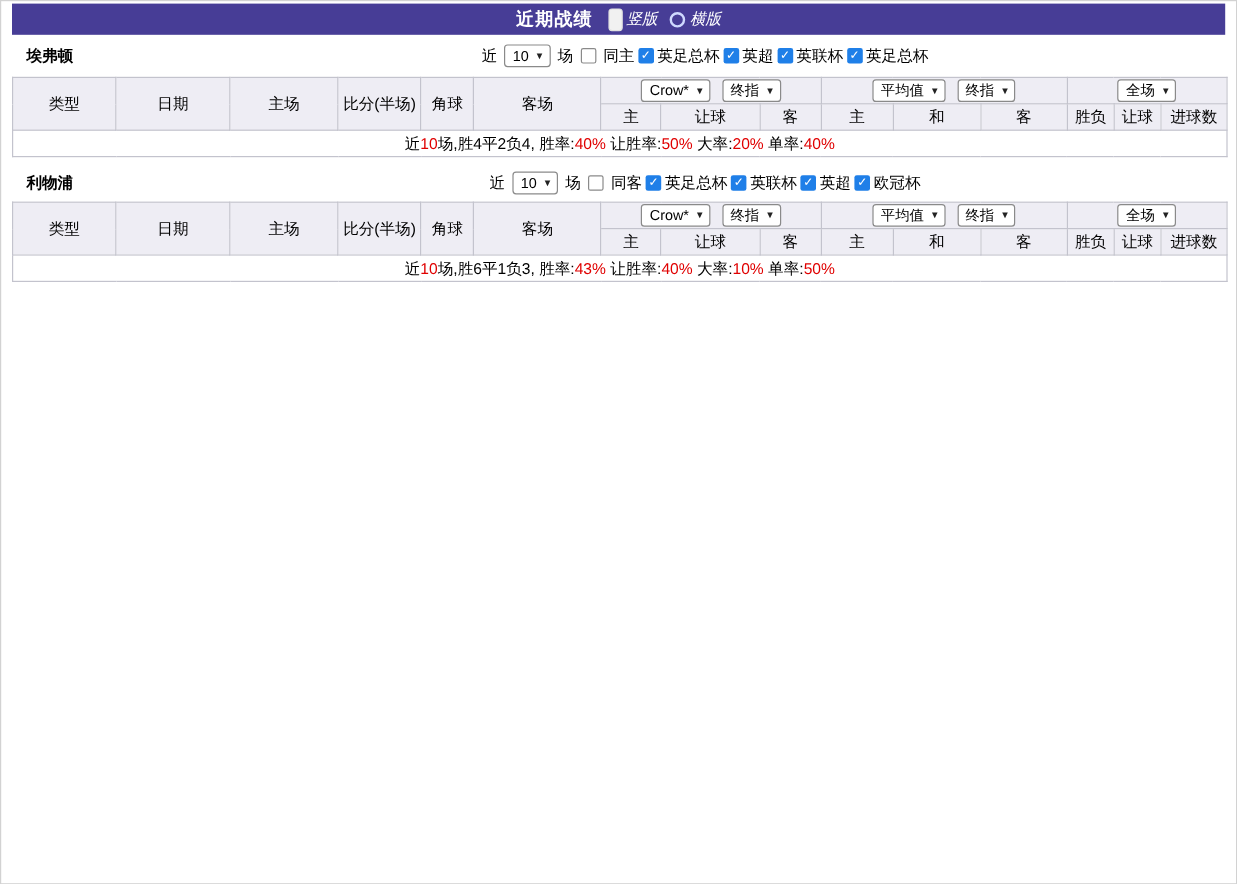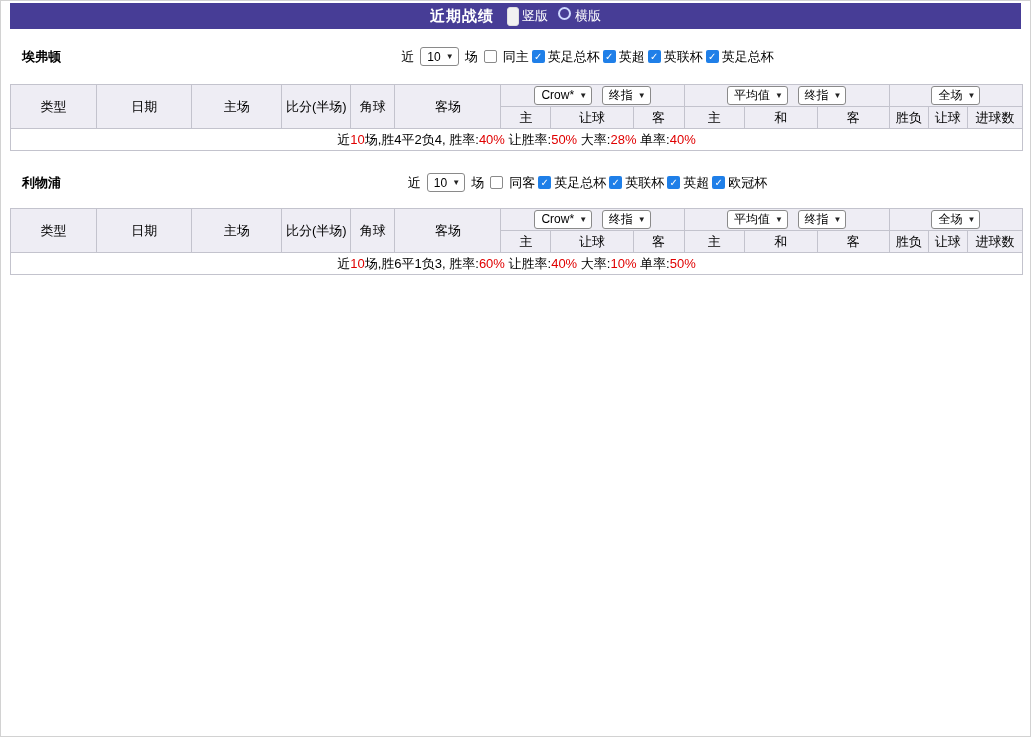--- a/index.html
+++ b/index.html
@@ -2,22 +2,22 @@
 <html><head>
 <meta charset="utf-8">
 <style>
   html,body{margin:0;padding:0;background:#fff;font-family:"Liberation Sans","DejaVu Sans",sans-serif;}
   .page{width:1031px;height:737px;box-sizing:border-box;border:1px solid #d2d2d2;background:#fff;padding-top:2px;overflow:hidden;}
   .titlebar{margin:0 9px;height:26px;background:#473d96;color:#fff;display:flex;align-items:center;justify-content:center;gap:10px;font-size:13px;}
   .titlebar .t{font-weight:bold;font-size:15px;letter-spacing:1px;text-align:right;}
   .radio{width:12px;height:12px;border-radius:50%;display:inline-block;vertical-align:middle;margin-right:4px;}
   .radio.sel{background:#f1f1f1;border:1px solid #e0e0e0;box-sizing:border-box;}
   .radio.unsel{background:transparent;border:2px solid #cfd9ff;box-sizing:border-box;width:13px;height:13px;}
-  .rlbl{display:inline-flex;align-items:flex-start;cursor:pointer;}
-  .filterrow{margin:14px 9px;position:relative;height:27px;display:flex;align-items:center;}
+  .rlbl{display:inline-flex;align-items:center;cursor:pointer;font-style:italic;}
+  .filterrow{margin:4px 9px;position:relative;height:27px;display:flex;align-items:center;}
   .filterrow.small{height:23px;}
   .teamname{position:absolute;left:12px;font-weight:bold;font-size:13px;color:#000;}
   .filters{margin:0 auto;transform:translateX(72px);display:flex;align-items:center;gap:3px;font-size:13px;color:#000;}
   .cb{width:13px;height:13px;border-radius:2px;display:inline-block;text-align:center;line-height:13px;font-size:10px;flex:none;}
   .cb.on{background:#1f7fe8;color:#fff;}
   .cb.off{background:#fff;border:1px solid #8a8a8a;box-sizing:border-box;margin:0 3px;}
   .sel{background:#fff;border:1px solid #8a8a8a;border-radius:3px;padding:0 4px 0 6px;font-size:12px;height:19px;display:inline-flex;align-items:center;gap:5px;color:#000;box-sizing:border-box;margin:0 3px;cursor:pointer;}
   .sel .arr{font-size:8px;color:#222;}
   table{border-collapse:collapse;table-layout:fixed;width:1013px;margin:0 9px;font-size:13px;color:#000;}
   td{border:1px solid #c3c3cd;text-align:center;padding:0;height:25px;overflow:hidden;white-space:nowrap;}
@@ -126,21 +126,21 @@
         <td>和</td>
         <td>客</td>
         <td>胜负</td>
         <td>让球</td>
         <td>进球数</td>
       </tr>
     </thead>
     <tbody></tbody>
     <tfoot>
       <tr class="summary">
-          <td colspan="15"><span>近</span><span class="c-red">10</span><span>场,胜4平2负4, 胜率:</span><span class="c-red">40%</span><span> 让胜率:</span><span class="c-red">50%</span><span> 大率:</span><span class="c-red">28%</span><span> 单率:</span><span class="c-red">40%</span></td>
+          <td colspan="15"><span>近</span><span class="c-red">10</span><span>场,胜4平2负4, 胜率:</span><span class="c-red">40%</span><span> 让胜率:</span><span class="c-red">50%</span><span> 大率:</span><span class="c-red">20%</span><span> 单率:</span><span class="c-red">40%</span></td>
         </tr>
     </tfoot>
   </table>
 
   <div class="gap"></div>
 
   <div class="filterrow small">
     <span class="teamname">利物浦</span>
     <span class="filters">
       <span>近</span>
@@ -223,18 +223,18 @@
         <td>和</td>
         <td>客</td>
         <td>胜负</td>
         <td>让球</td>
         <td>进球数</td>
       </tr>
     </thead>
     <tbody></tbody>
     <tfoot>
       <tr class="summary">
-          <td colspan="15"><span>近</span><span class="c-red">10</span><span>场,胜6平1负3, 胜率:</span><span class="c-red">60%</span><span> 让胜率:</span><span class="c-red">40%</span><span> 大率:</span><span class="c-red">10%</span><span> 单率:</span><span class="c-red">50%</span></td>
+          <td colspan="15"><span>近</span><span class="c-red">10</span><span>场,胜6平1负3, 胜率:</span><span class="c-red">43%</span><span> 让胜率:</span><span class="c-red">40%</span><span> 大率:</span><span class="c-red">10%</span><span> 单率:</span><span class="c-red">50%</span></td>
         </tr>
     </tfoot>
   </table>
 
 </div>
 
 </body></html>

